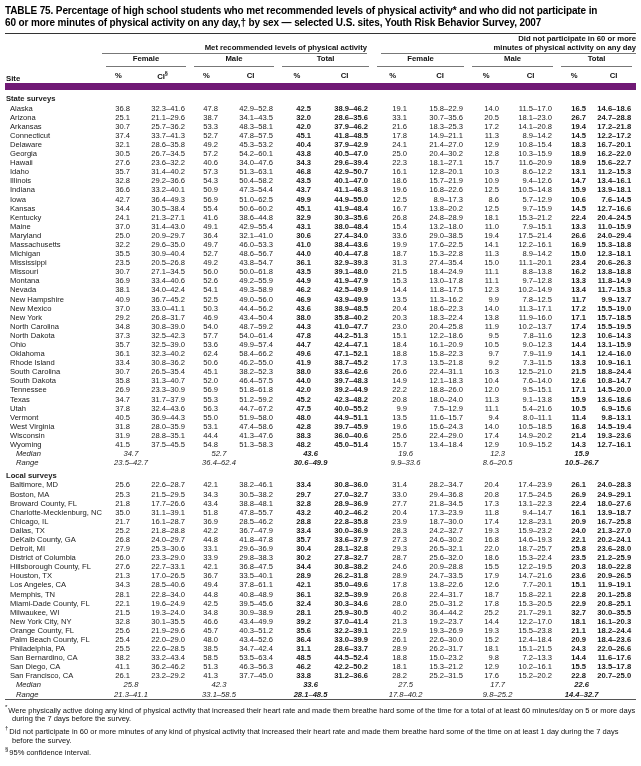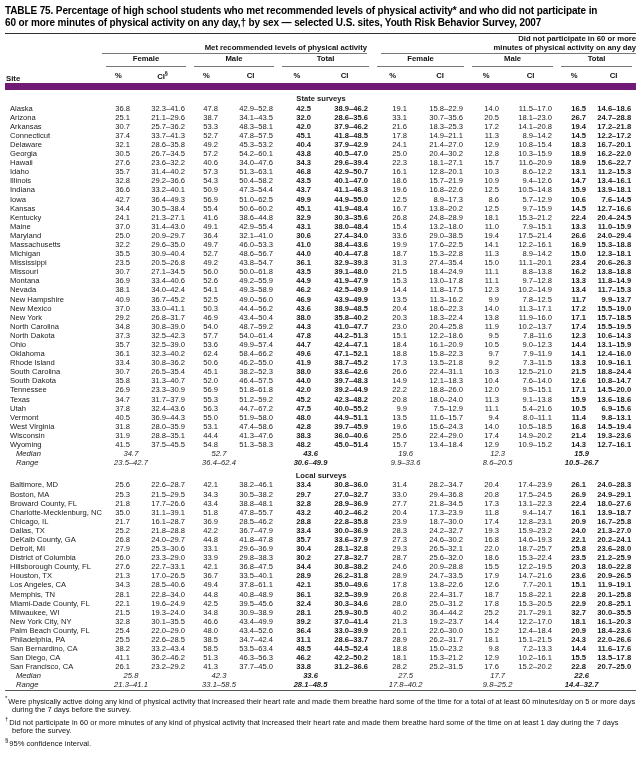--- a/index.html
+++ b/index.html
@@ -14,21 +14,21 @@
   .grp .rule{display:block;border-bottom:1.3px solid #777;padding-bottom:1px;line-height:8.8px;text-align:right;}
   .g1 .rule{margin-right:6px;}
   .g2 .rule{margin-left:8px;}
   .subg{text-align:center;}
   .subg span{display:block;border-bottom:1px solid #777;margin:0 4px;line-height:10.5px;padding-bottom:1px;}
   .colrow th{border-bottom:7px solid #701a75;}
   .colh{text-align:center;line-height:10px;padding:1px 0 2px 0;}
   .colh sup{font-size:5.5px;}
   .site-h{text-align:left;padding-left:1px;font-size:7.8px;}
   tbody td{font-size:7.6px;line-height:9.1px;color:#1a1a1a;}
-  .sect{font-weight:bold;padding-left:1px;padding-top:4px;white-space:nowrap;text-align:center;}
+  .sect{font-weight:bold;padding-left:1px;padding-top:4px;white-space:nowrap;}
   .site{text-align:left;padding-left:5px;white-space:nowrap;}
   .num{text-align:right;padding-right:5px;white-space:nowrap;}
   .bold{font-weight:bold;}
   .sum-label{font-style:italic;padding-left:11px;}
   .sumv{font-style:italic;text-align:center;padding-right:30px;white-space:nowrap;}
   .footnotes{margin-top:3px;font-size:7.5px;line-height:9.3px;color:#111;width:631px;}
   .fn{padding-left:7px;text-indent:-7px;}
   .fn .mk{font-size:6px;vertical-align:super;padding-right:1px;}
 </style>
 </head>
@@ -936,20 +936,35 @@
           <td class="num bold">39.2</td>
           <td class="num bold">37.0–41.4</td>
           <td class="num">21.3</td>
           <td class="num">19.2–23.7</td>
           <td class="num">14.4</td>
           <td class="num">12.2–17.0</td>
           <td class="num bold">18.1</td>
           <td class="num bold">16.1–20.3</td>
         </tr>
         <tr>
+          <td class="site">Orange County, FL</td>
+          <td class="num">25.6</td>
+          <td class="num">21.9–29.6</td>
+          <td class="num">45.7</td>
+          <td class="num">40.3–51.2</td>
+          <td class="num bold">35.6</td>
+          <td class="num bold">32.2–39.1</td>
+          <td class="num">22.9</td>
+          <td class="num">19.3–26.9</td>
+          <td class="num">19.3</td>
+          <td class="num">15.5–23.8</td>
+          <td class="num bold">21.1</td>
+          <td class="num bold">18.2–24.4</td>
+        </tr>
+        <tr>
           <td class="site">Palm Beach County, FL</td>
           <td class="num">25.4</td>
           <td class="num">22.0–29.0</td>
           <td class="num">48.0</td>
           <td class="num">43.4–52.6</td>
           <td class="num bold">36.4</td>
           <td class="num bold">33.0–39.9</td>
           <td class="num">26.1</td>
           <td class="num">22.6–30.0</td>
           <td class="num">15.2</td>

